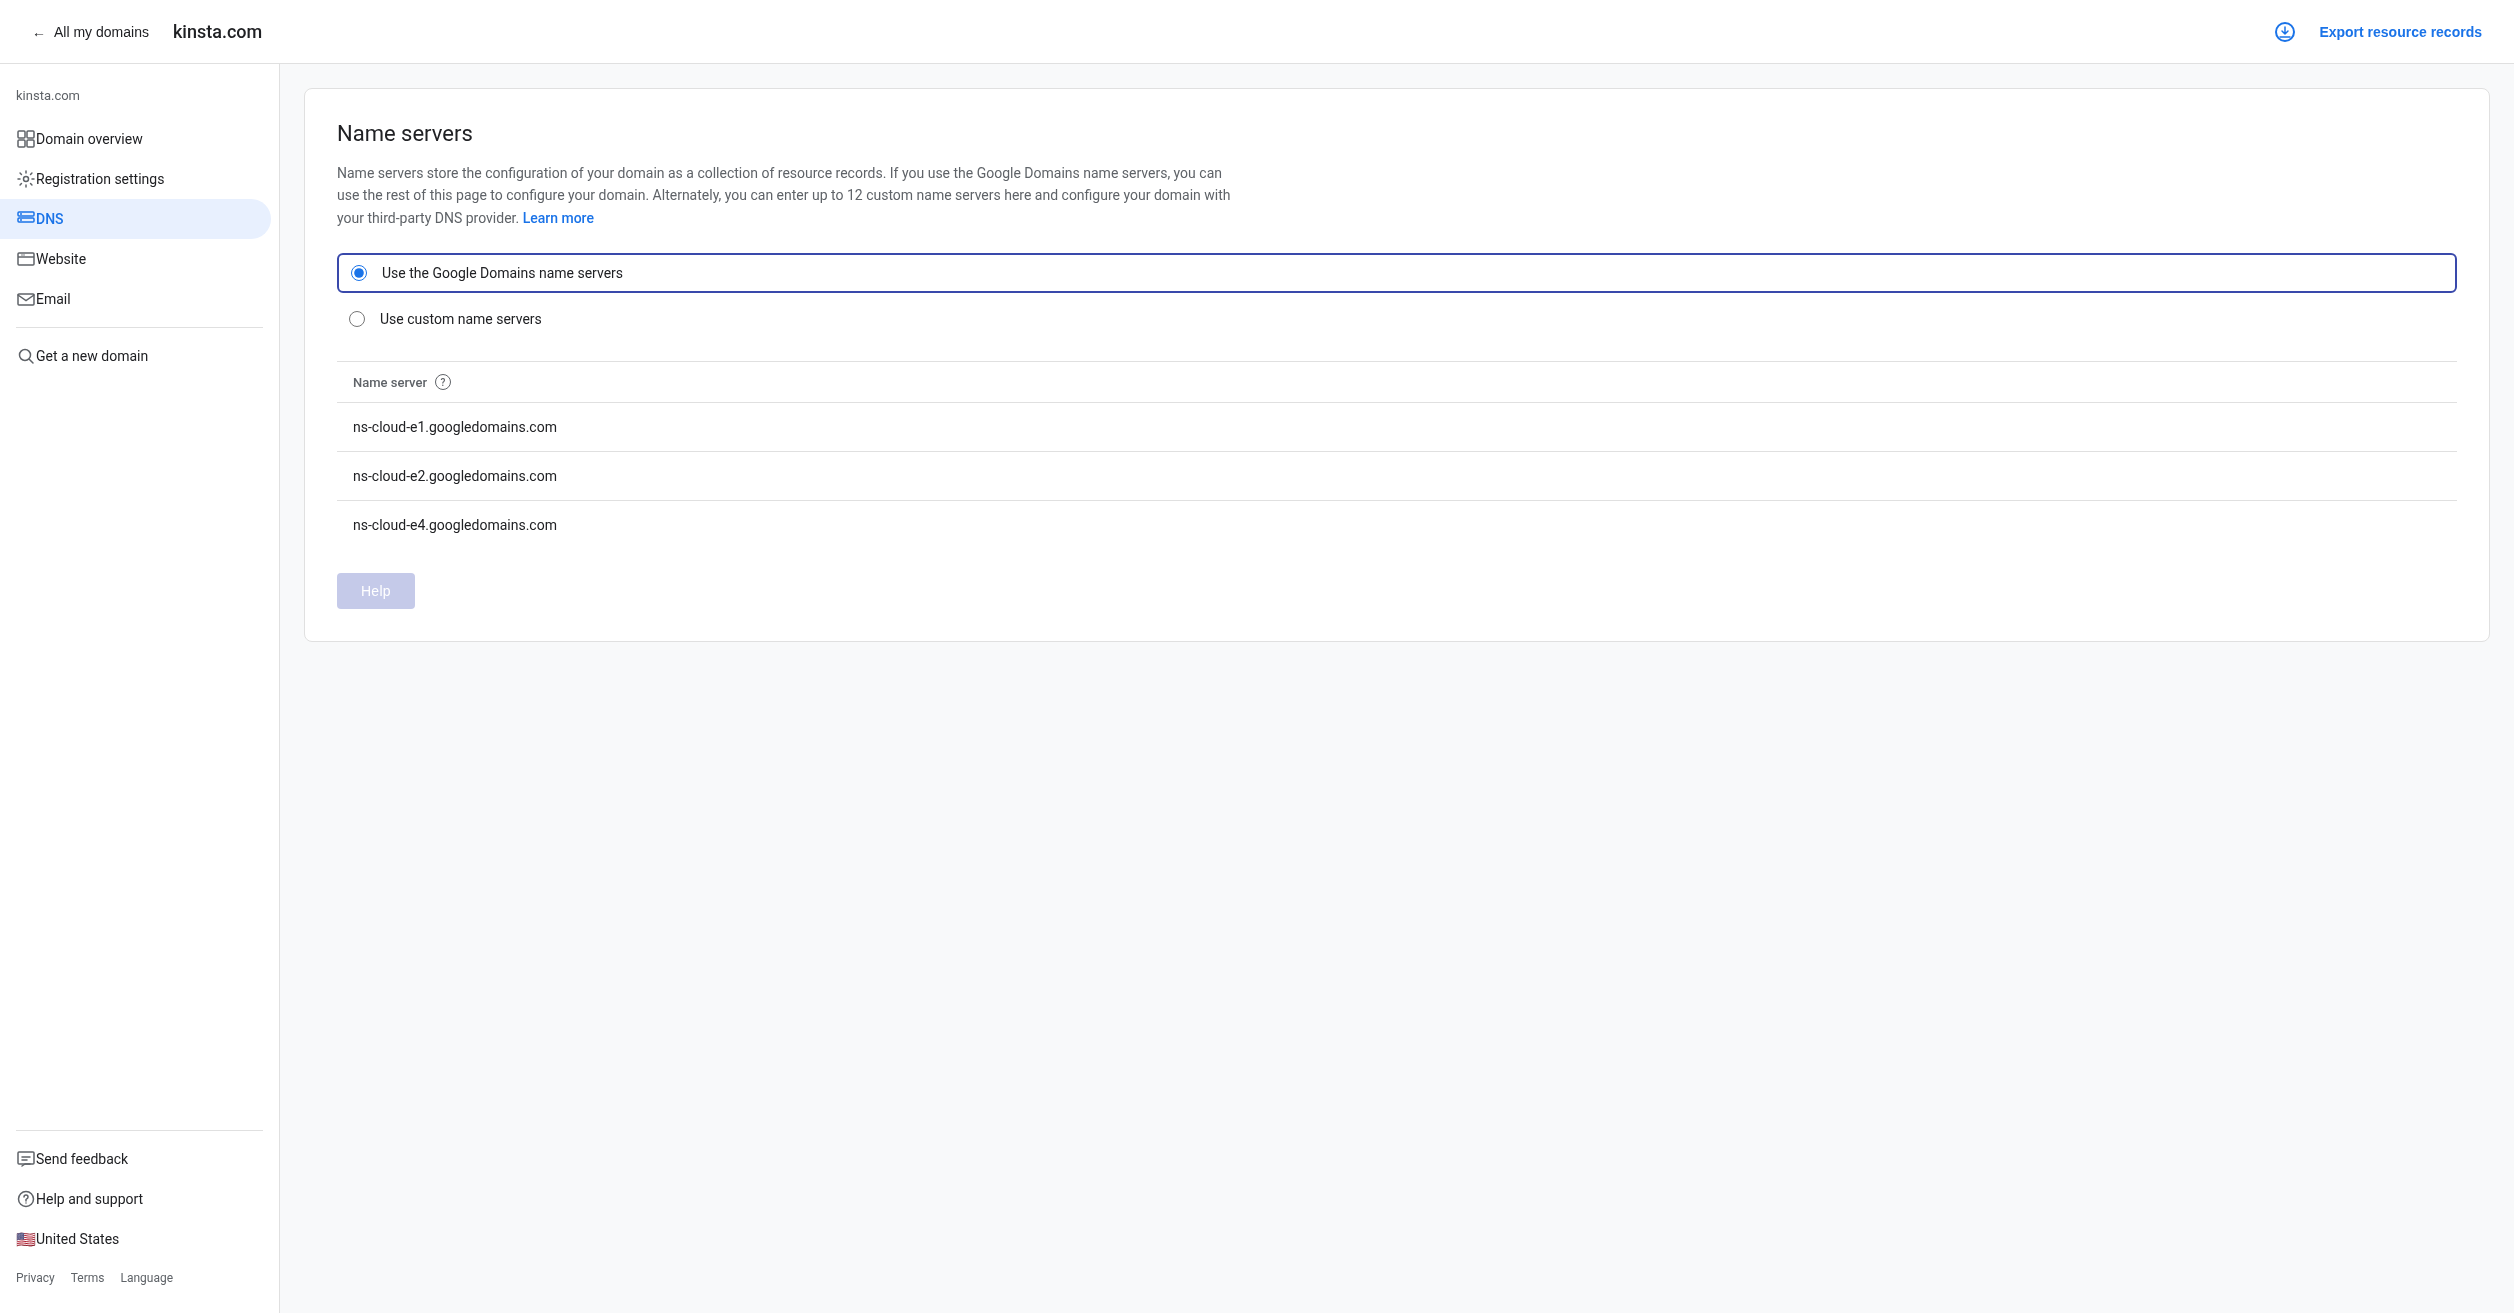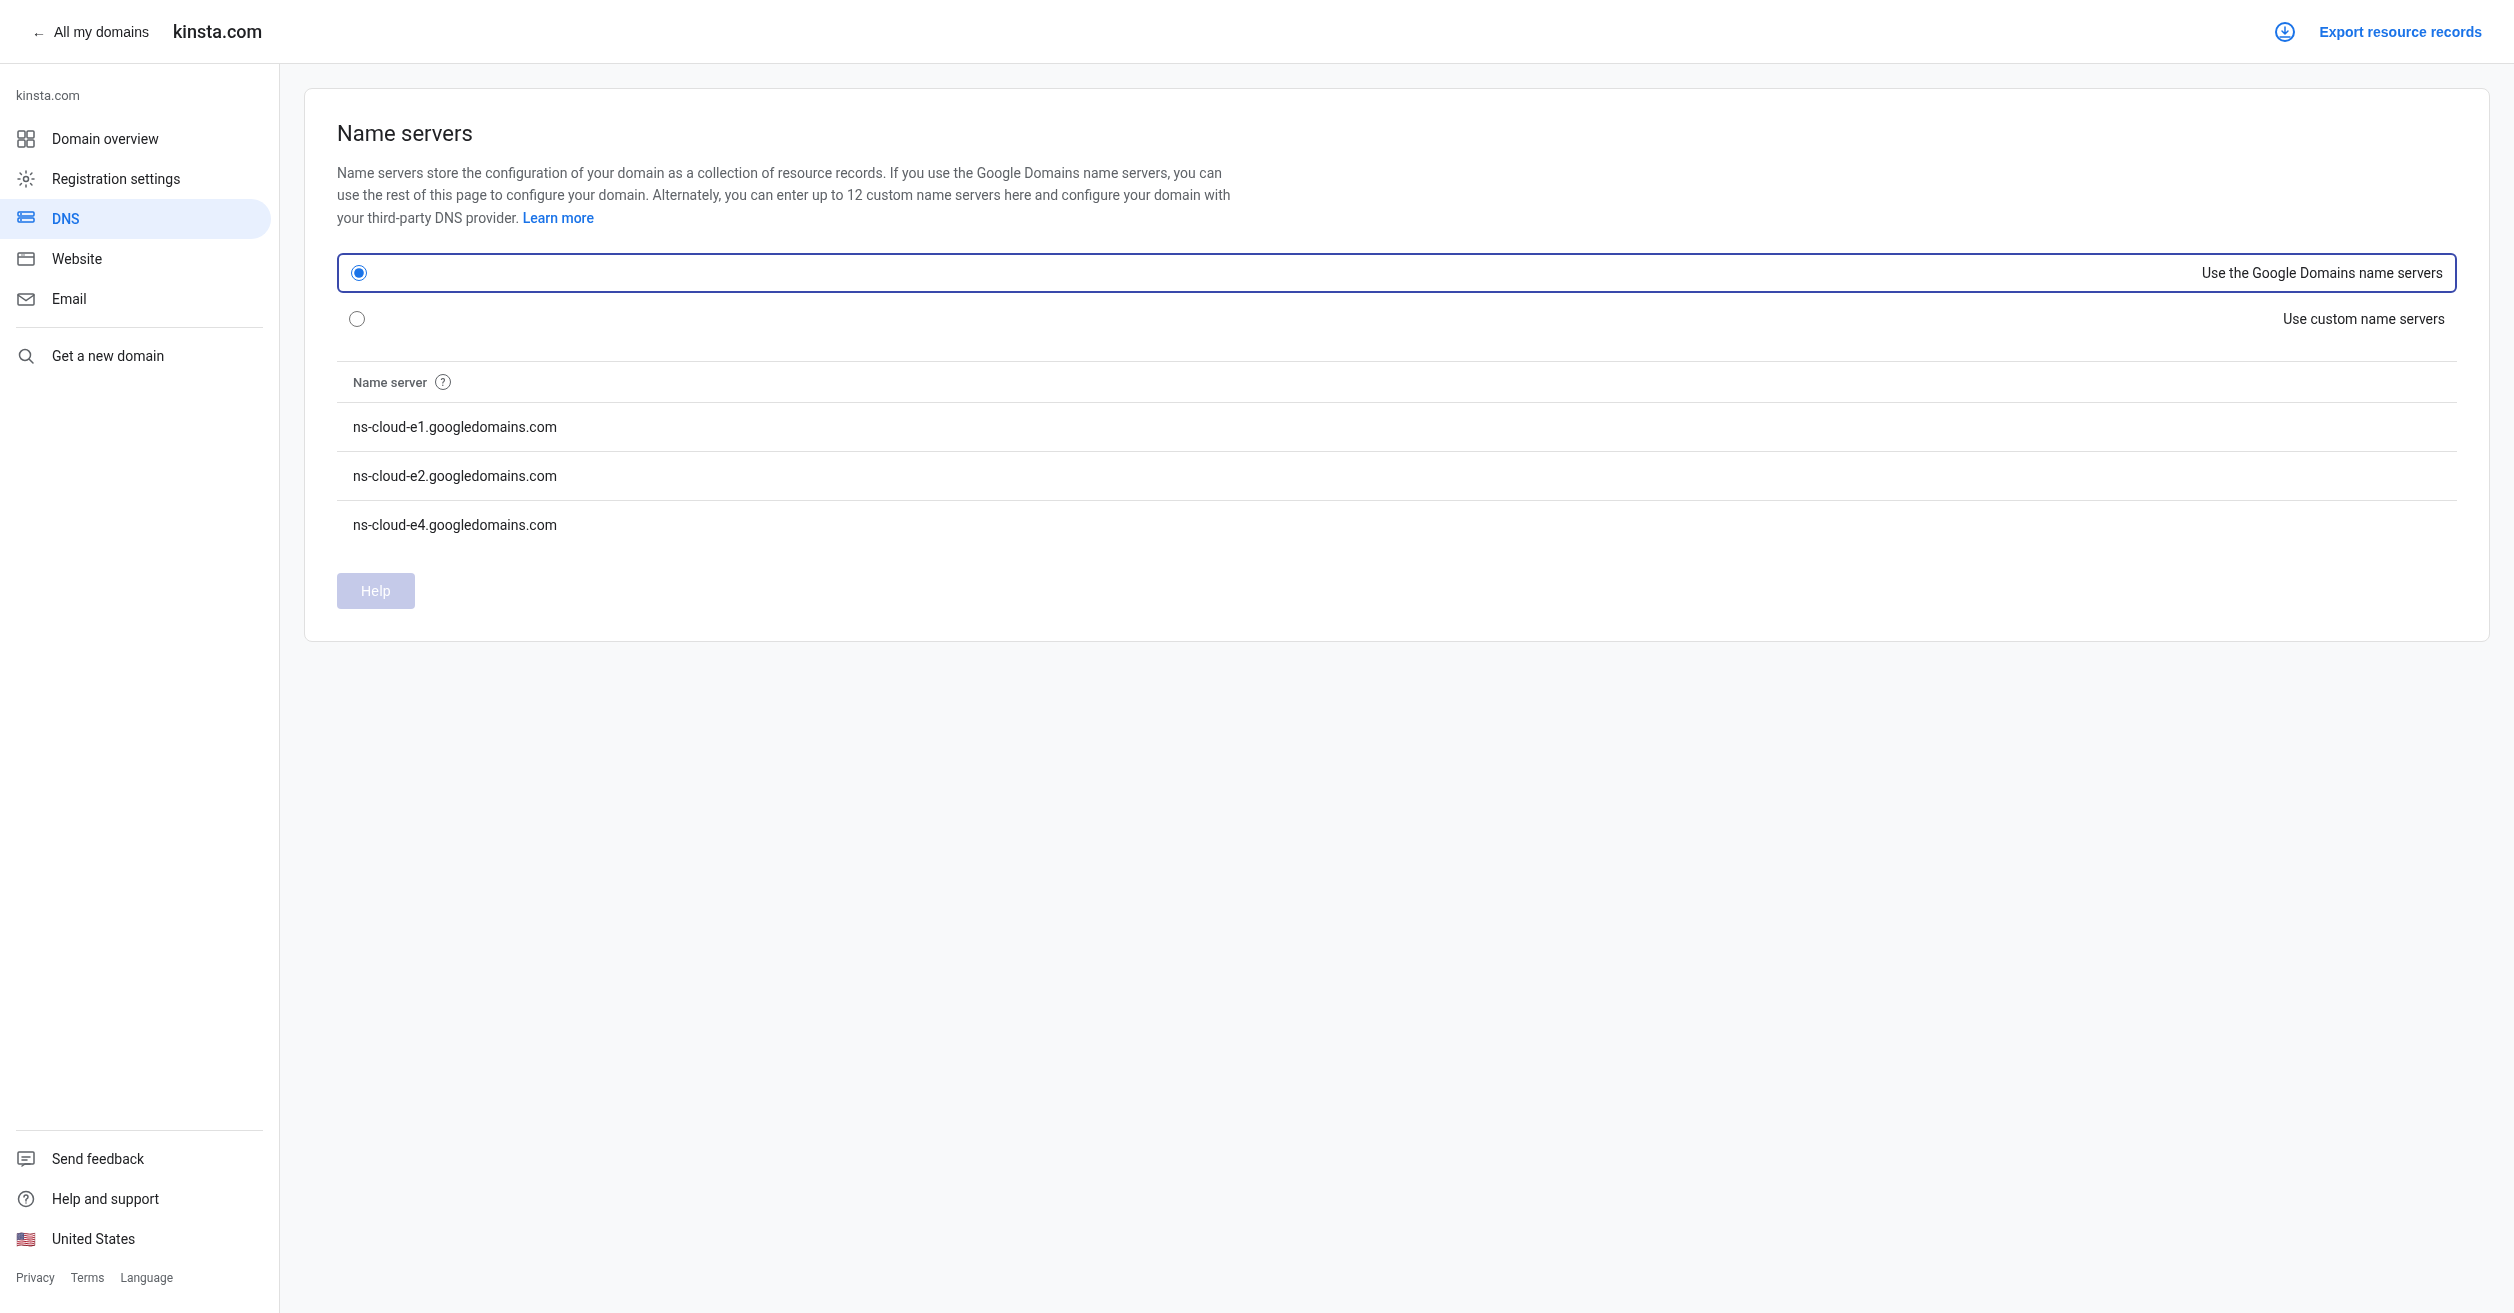--- a/index.html
+++ b/index.html
@@ -91,21 +91,21 @@
       flex-direction: column;
     }
     .sidebar-domain-label {
       padding: 8px 16px 16px 16px;
       font-size: 13px;
       color: #5f6368;
     }
     .sidebar-item {
       display: flex;
       align-items: center;
-      gap: 16px;
+      gap: 0;
       padding: 10px 16px;
       cursor: pointer;
       border-radius: 0 24px 24px 0;
       margin-right: 8px;
       color: #202124;
       font-size: 14px;
       font-weight: 400;
     }
     .sidebar-item.active {
       background: #e8f0fe;
@@ -176,26 +176,25 @@
     .card-description a {
       color: #1a73e8;
       text-decoration: none;
       font-weight: 500;
     }
 
     
     .radio-option {
       display: flex;
       align-items: center;
-      gap: 2px;
+      gap: 15px;
       padding: 12px 0;
       cursor: pointer;
       font-size: 14px;
       color: #202124;
-      justify-content: space-between;
     }
     .radio-option.selected {
       border: 2px solid #3949ab;
       border-radius: 6px;
       padding: 10px 12px;
       background: #fff;
       margin-bottom: 8px;
     }
     .radio-option.unselected {
       padding: 10px 12px;

